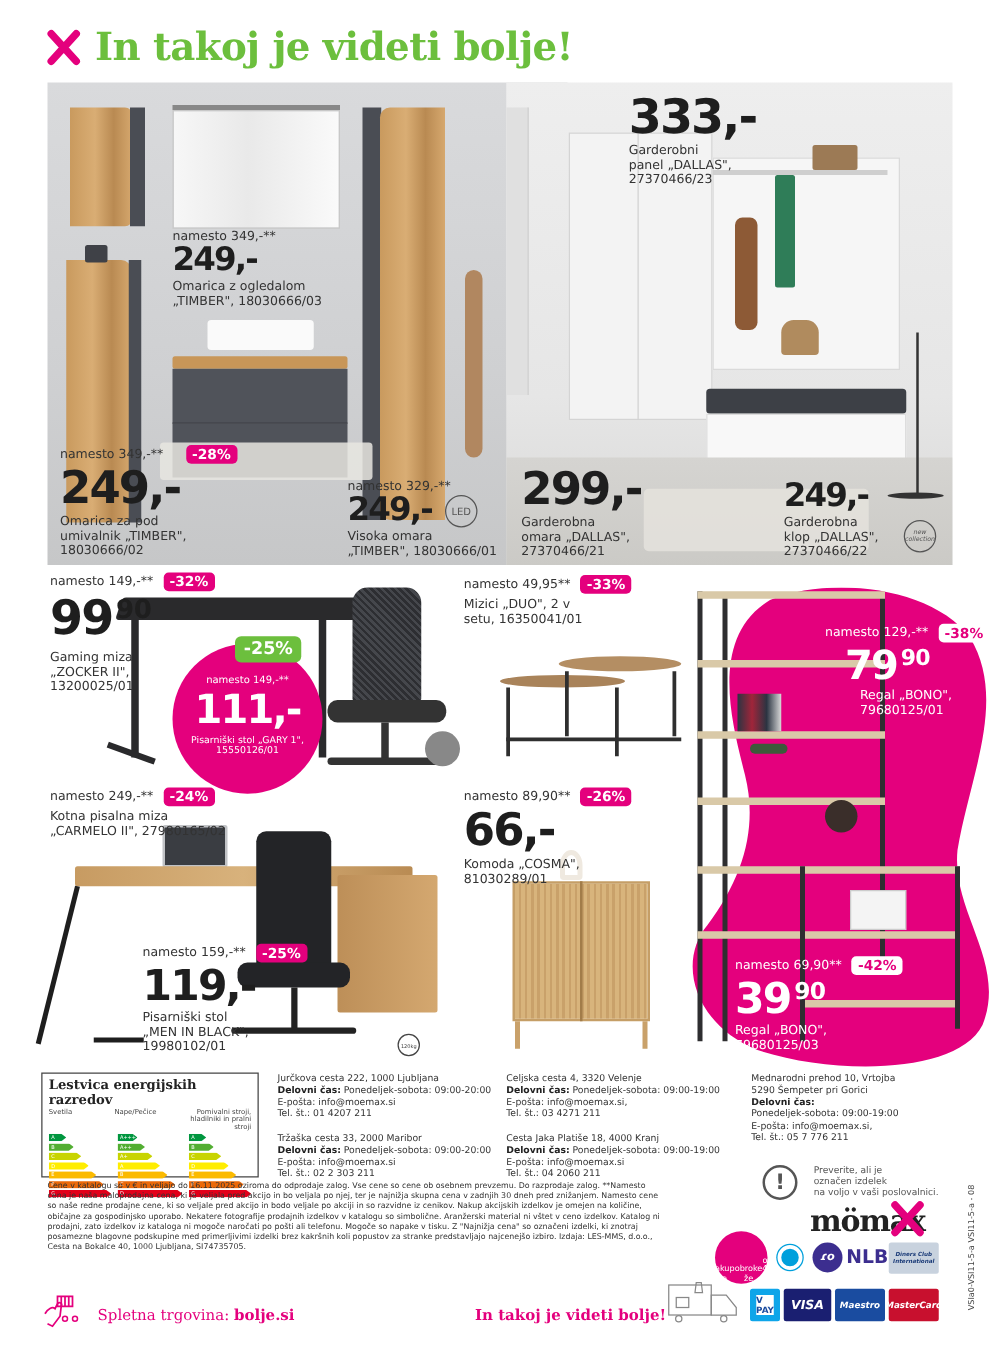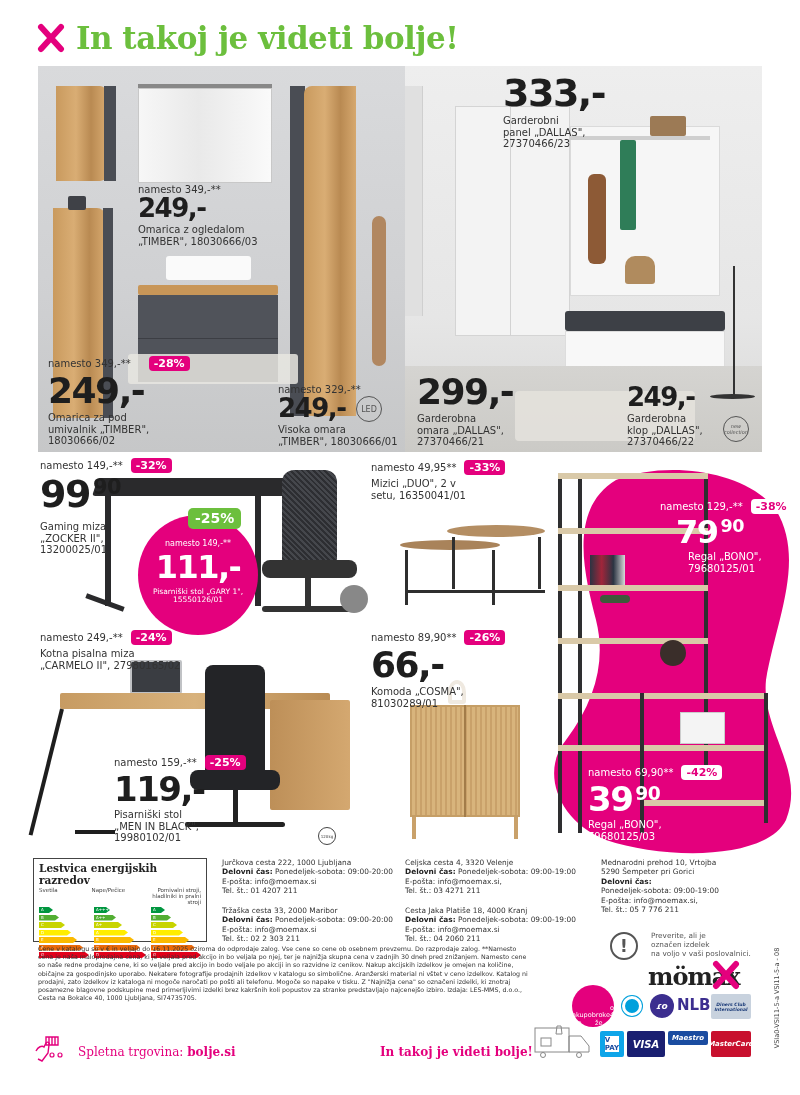--- a/index.html
+++ b/index.html
@@ -359,21 +359,21 @@
     <span>od 40 €</span>
 </div>
 
 <div class="abs" style="left:622px;top:996px;width:20px;height:20px;border-radius:50%;background:#00a0dc;border:3px solid #fff;box-shadow:0 0 0 1px #00a0dc"></div>
 <div class="abs" style="left:650px;top:994px;width:24px;height:24px;border-radius:50%;background:#3c2e8f;color:#fff;font-size:9px;font-weight:bold;font-style:italic;display:flex;align-items:center;justify-content:center">ɾo</div>
 <div class="abs" style="left:677px;top:996px;font-size:15px;font-weight:bold;color:#3c2e8f">NLB</div>
 <div class="abs pay" style="left:711px;top:994px;width:40px;height:25px;background:#c8d2de;color:#1b3b78;font-size:4.5px;font-style:italic;text-align:center">Diners Club International</div>
 
 <div class="abs pay" style="left:600px;top:1031px;width:24px;height:26px;background:#fff;color:#1a4ca0;border:5px solid #0ea5e9;flex-direction:column;font-size:7px">V PAY</div>
 <div class="abs pay" style="left:627px;top:1031px;width:38px;height:26px;background:#1a1f71;font-style:italic;font-size:10px">VISA</div>
-<div class="abs pay" style="left:668px;top:1031px;width:40px;height:14px;background:#1a4ca0;font-size:7px;font-style:italic">Maestro</div>
+<div class="abs pay" style="left:668px;top:1031px;width:40px;height:26px;background:#1a4ca0;font-size:7px;font-style:italic">Maestro</div>
 <div class="abs pay" style="left:711px;top:1031px;width:40px;height:26px;background:#c8102e;font-size:7px;font-style:italic">MasterCard</div>
 
 <svg class="abs" style="left:533px;top:1022px" width="60" height="40" viewBox="0 0 60 40">
   <rect x="2" y="6" width="34" height="24" fill="none" stroke="#888" stroke-width="1"></rect>
   <path d="M36 14 H48 L56 24 V30 H36 Z" fill="none" stroke="#888" stroke-width="1"></path>
   <rect x="8" y="16" width="10" height="8" fill="none" stroke="#888" stroke-width="1"></rect>
   <path d="M24 4 L28 4 L29 12 L23 12 Z" fill="none" stroke="#888" stroke-width="1"></path>
   <circle cx="10" cy="33" r="2.5" fill="none" stroke="#888"></circle>
     <circle cx="46" cy="33" r="2.5" fill="none" stroke="#888"></circle>
 </svg>

